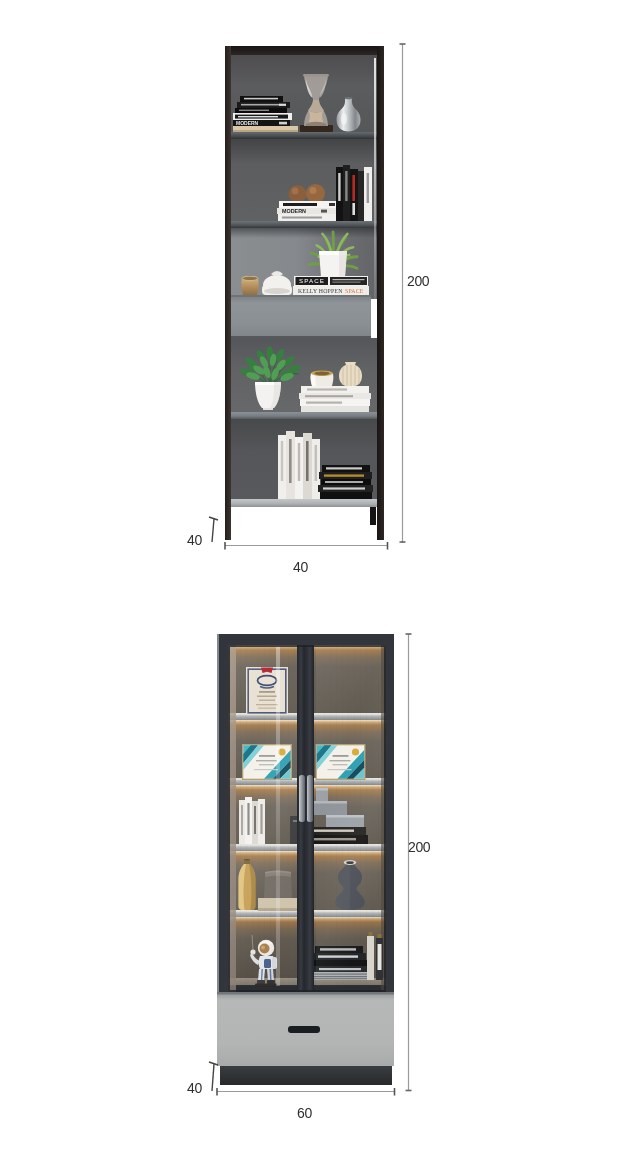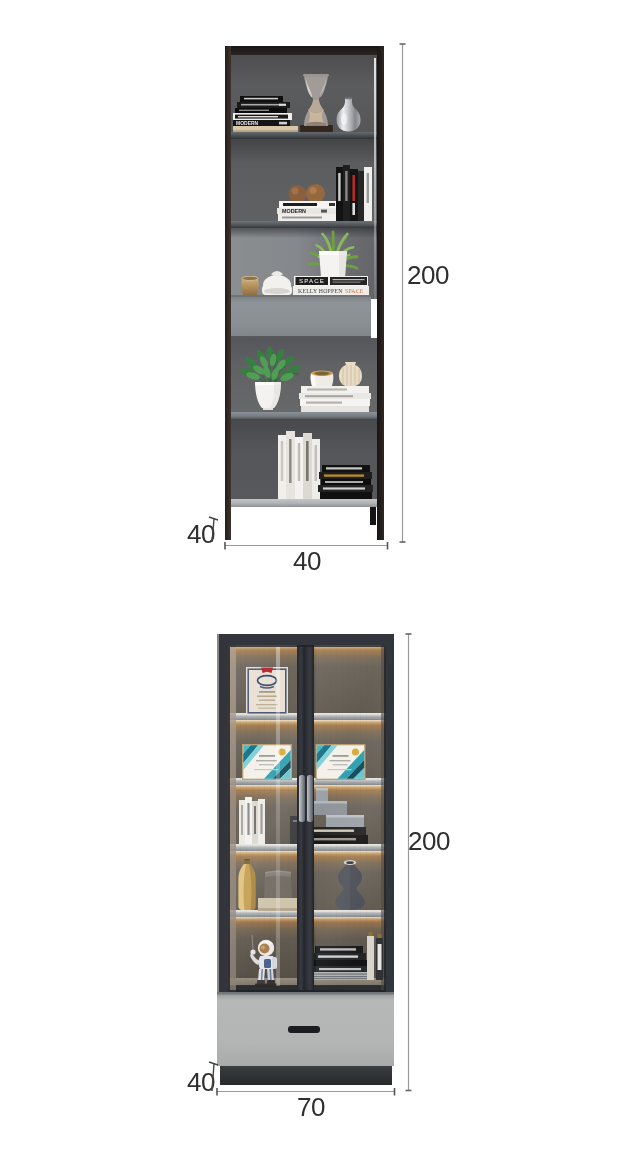--- a/index.html
+++ b/index.html
@@ -1,19 +1,19 @@
 <!DOCTYPE html>
 <html><head>
 <meta charset="utf-8">
 <style>
   html,body{margin:0;padding:0;background:#ffffff;}
   body{width:620px;height:1151px;position:relative;overflow:hidden;
        font-family:"Liberation Sans", sans-serif;}
   .abs{position:absolute;}
-  .dim{color:#2f2f2f;font-size:26px;line-height:1;letter-spacing:-0.4px;}
+  .dim{color:#2f2f2f;font-size:14px;line-height:1;letter-spacing:-0.4px;margin-top:12px;}
 </style>
 </head>
 <body>
 
 <div class="abs" style="left:225px;top:46px;width:159px;height:494px;">
 
   <div class="abs" style="left:0;top:0;width:159px;height:9px;background:linear-gradient(180deg,#191515,#2b2523);"></div>
 
   <div class="abs" style="left:0;top:0;width:6px;height:494px;background:linear-gradient(90deg,#241f1d,#3c3430);"></div>
 
@@ -496,20 +496,20 @@
 </svg>
 
 <div class="abs dim" style="left:408px;top:828px;">200</div>
 
 <svg class="abs" style="left:212px;top:1084px;" width="190" height="14" viewBox="0 0 190 14">
   <line x1="5" y1="7.5" x2="183" y2="7.5" stroke="#9a9a9a" stroke-width="1.2"></line>
   <line x1="5" y1="4" x2="5" y2="11.5" stroke="#555" stroke-width="1.6"></line>
   <line x1="182.5" y1="4" x2="182.5" y2="11.5" stroke="#555" stroke-width="1.6"></line>
 </svg>
 
-<div class="abs dim" style="left:297px;top:1094px;">70</div>
+<div class="abs dim" style="left:297px;top:1094px;">60</div>
 
 <div class="abs dim" style="left:187px;top:1069px;">40</div>
 
 <svg class="abs" style="left:206px;top:1060px;" width="14" height="34" viewBox="0 0 14 34">
   <line x1="8" y1="4" x2="6" y2="31" stroke="#444" stroke-width="1.4"></line>
   <line x1="3" y1="2" x2="12" y2="5" stroke="#444" stroke-width="1.4"></line>
 </svg>
 
 </body></html>

